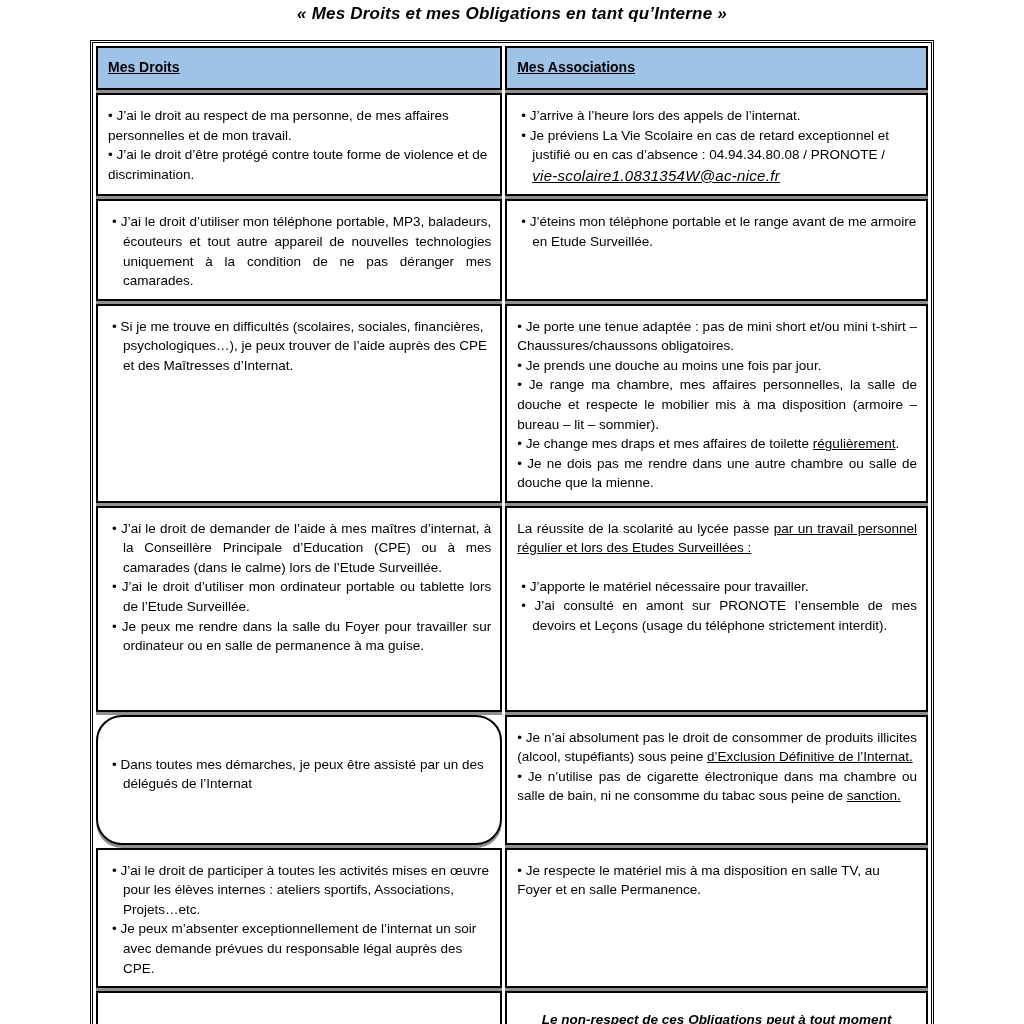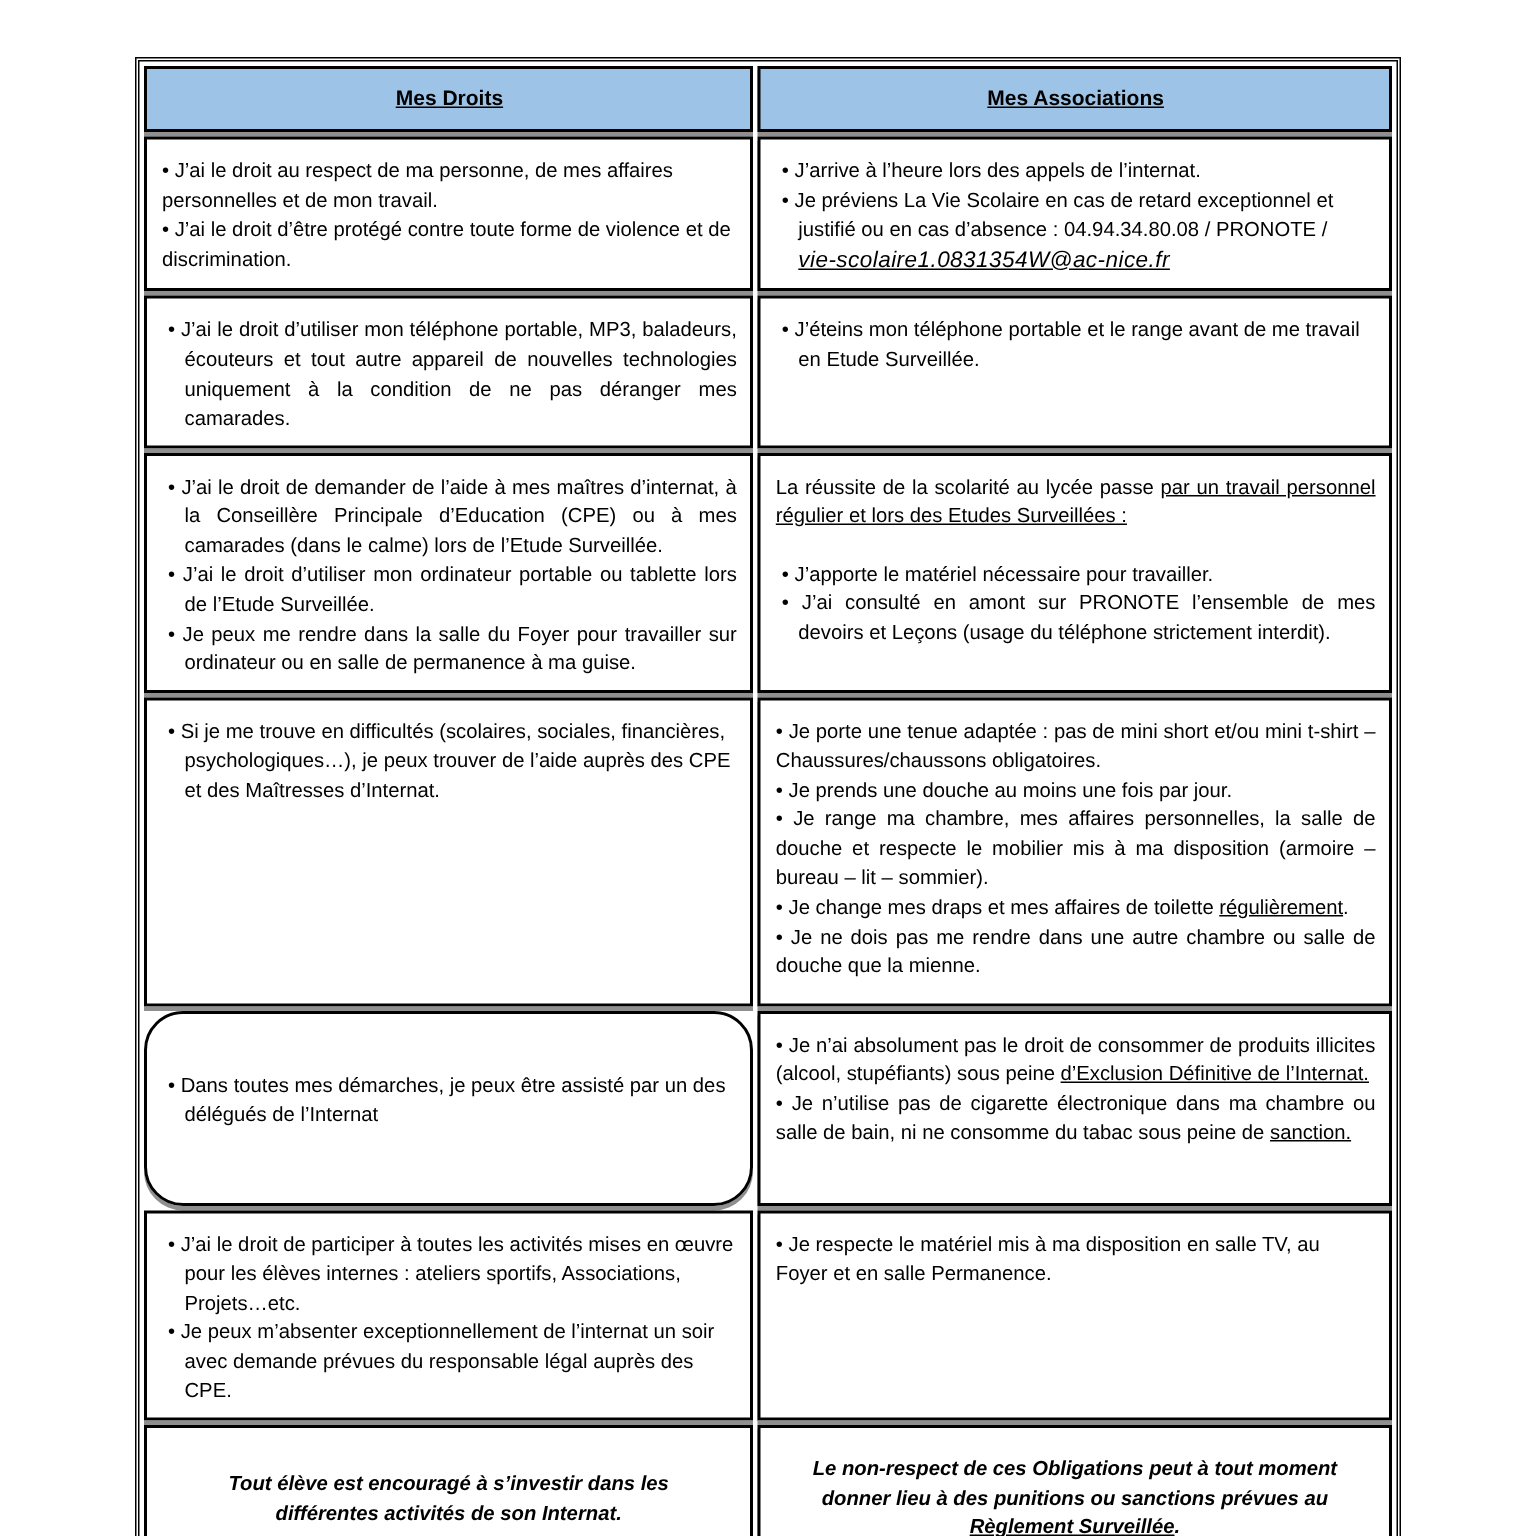--- a/index.html
+++ b/index.html
@@ -43,21 +43,21 @@
     vertical-align: top;
     font-size: 13.5px;
     line-height: 1.45;
     padding: 11px 9px 8px 10px;
     
     box-shadow: 0 3px 0 0 #8f8f8f;
   }
   th {
     background: var(--header-bg, #9DC3E6);
     height: 44px;
-    text-align: center;
+    text-align: left;
     font-size: 14px;
     font-weight: bold;
     padding-top: 9px;
   }
   th .hdr-text { text-decoration: underline; }
   th:nth-child(1) { width: 49%; }
   th:nth-child(2) { width: 51%; }
 
   
   tbody tr:nth-child(1) td { height: 94px; }
@@ -83,20 +83,21 @@
     padding-right: 24px;
   }
   .u { text-decoration: underline; }
   .i { font-style: italic; }
   .big { font-size: 15px; letter-spacing: 0.3px; text-align: center; }
 </style>
 </head>
 <body>
 
 <div class="page">
+  <p class="doc-title">« Mes Droits et mes Obligations en tant qu’Interne »</p>
 
   <table class="rights-table">
     <thead>
       <tr>
         <th>
           <span class="hdr-text">Mes Droits</span>
         </th>
         <th>
           <span class="hdr-text">Mes Associations</span>
         </th>
@@ -111,46 +112,46 @@
           <td class="hang">
             <div class="para bullet"><span>J’arrive à l’heure lors des appels de l’internat.</span></div>
             <div class="para bullet"><span>Je préviens La Vie Scolaire en cas de retard exceptionnel et justifié ou en cas d’absence : 04.94.34.80.08 / PRONOTE /</span><br><span class="u i big">vie-scolaire1.0831354W@ac-nice.fr</span></div>
           </td>
         </tr>
         <tr>
           <td class="hang justify">
             <div class="para bullet"><span>J’ai le droit d’utiliser mon téléphone portable, MP3, baladeurs, écouteurs et tout autre appareil de nouvelles technologies uniquement à la condition de ne pas déranger mes camarades.</span></div>
           </td>
           <td class="hang">
-            <div class="para bullet"><span>J’éteins mon téléphone portable et le range avant de me travail en Etude Surveillée.</span></div>
+            <div class="para bullet"><span>J’éteins mon téléphone portable et le range avant de me armoire en Etude Surveillée.</span></div>
+          </td>
+        </tr>
+        <tr>
+          <td class="hang">
+            <div class="para bullet"><span>Si je me trouve en difficultés (scolaires, sociales, financières, psychologiques…), je peux trouver de l’aide auprès des CPE et des Maîtresses d’Internat.</span></div>
+          </td>
+          <td class="justify">
+            <div class="para bullet"><span>Je porte une tenue adaptée : pas de mini short et/ou mini t-shirt – Chaussures/chaussons obligatoires.</span></div>
+            <div class="para bullet"><span>Je prends une douche au moins une fois par jour.</span></div>
+            <div class="para bullet"><span>Je range ma chambre, mes affaires personnelles, la salle de douche et respecte le mobilier mis à ma disposition (armoire – bureau – lit – sommier).</span></div>
+            <div class="para bullet"><span>Je change mes draps et mes affaires de toilette </span><span class="u">régulièrement</span><span>.</span></div>
+            <div class="para bullet"><span>Je ne dois pas me rendre dans une autre chambre ou salle de douche que la mienne.</span></div>
           </td>
         </tr>
         <tr>
           <td class="hang justify">
             <div class="para bullet"><span>J’ai le droit de demander de l’aide à mes maîtres d’internat, à la Conseillère Principale d’Education (CPE) ou à mes camarades (dans le calme) lors de l’Etude Surveillée.</span></div>
             <div class="para bullet"><span>J’ai le droit d’utiliser mon ordinateur portable ou tablette lors de l’Etude Surveillée.</span></div>
             <div class="para bullet"><span>Je peux me rendre dans la salle du Foyer pour travailler sur ordinateur ou en salle de permanence à ma guise.</span></div>
           </td>
           <td class="hang justify">
             <div class="para"><span>La réussite de la scolarité au lycée passe </span><span class="u">par un travail personnel</span><span> </span><span class="u">régulier et lors des Etudes Surveillées :</span></div>
             <div class="para spacer"></div>
             <div class="para bullet"><span>J’apporte le matériel nécessaire pour travailler.</span></div>
             <div class="para bullet"><span>J’ai consulté en amont sur PRONOTE l’ensemble de mes devoirs et Leçons (usage du téléphone strictement interdit).</span></div>
-          </td>
-        </tr>
-        <tr>
-          <td class="hang">
-            <div class="para bullet"><span>Si je me trouve en difficultés (scolaires, sociales, financières, psychologiques…), je peux trouver de l’aide auprès des CPE et des Maîtresses d’Internat.</span></div>
-          </td>
-          <td class="justify">
-            <div class="para bullet"><span>Je porte une tenue adaptée : pas de mini short et/ou mini t-shirt – Chaussures/chaussons obligatoires.</span></div>
-            <div class="para bullet"><span>Je prends une douche au moins une fois par jour.</span></div>
-            <div class="para bullet"><span>Je range ma chambre, mes affaires personnelles, la salle de douche et respecte le mobilier mis à ma disposition (armoire – bureau – lit – sommier).</span></div>
-            <div class="para bullet"><span>Je change mes draps et mes affaires de toilette </span><span class="u">régulièrement</span><span>.</span></div>
-            <div class="para bullet"><span>Je ne dois pas me rendre dans une autre chambre ou salle de douche que la mienne.</span></div>
           </td>
         </tr>
         <tr>
           <td class="hang">
             <div class="para bullet"><span>Dans toutes mes démarches, je peux être assisté par un des délégués de l’Internat</span></div>
           </td>
           <td class="justify">
             <div class="para bullet"><span>Je n’ai absolument pas le droit de consommer de produits illicites (alcool, stupéfiants) sous peine </span><span class="u">d’Exclusion Définitive de l’Internat.</span></div>
             <div class="para bullet"><span>Je n’utilise pas de cigarette électronique dans ma chambre ou salle de bain, ni ne consomme du tabac sous peine de </span><span class="u">sanction.</span></div>
           </td>

